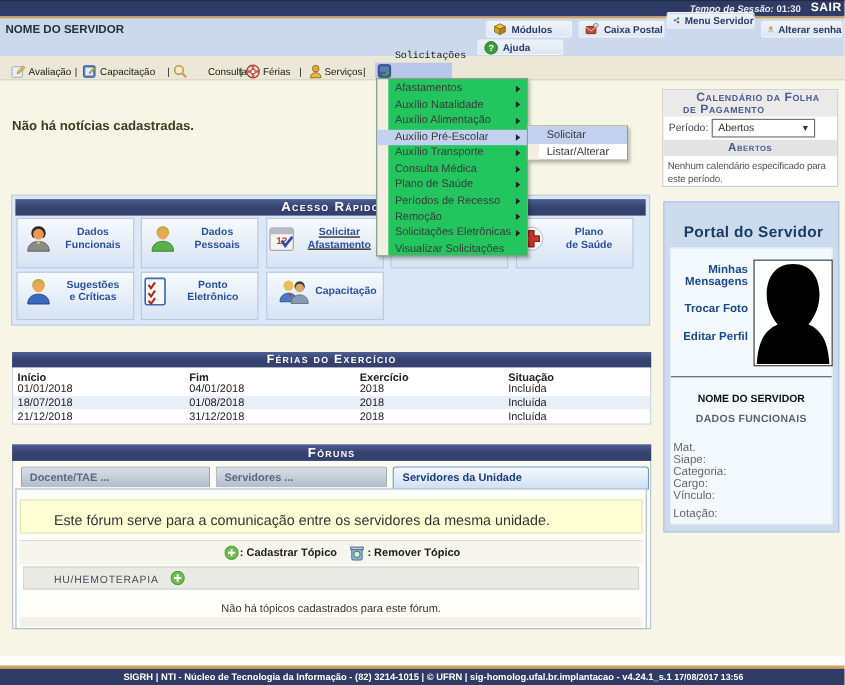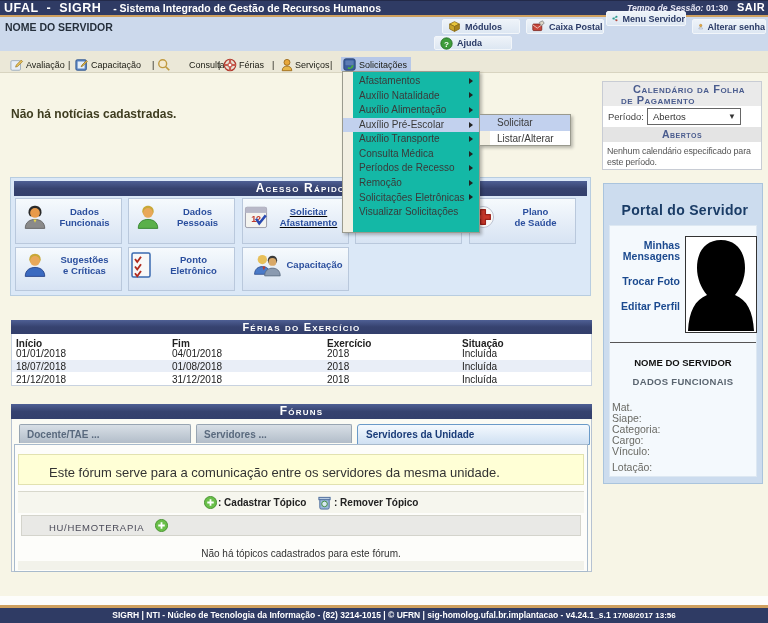--- a/index.html
+++ b/index.html
@@ -27,21 +27,20 @@
          font-size:10px; font-weight:bold; color:#1a3c78; line-height:19px; padding-left:8px; }
   .plink { text-align:right; font-size:10.5px; font-weight:bold; color:#1b4a8f; line-height:10.5px; }
   .pdat { font-size:10.5px; color:#6a6a64; }
   .icperson { margin-left:6px; }
 </style>
 </head>
 <body>
 <div id="page">
 
   <div class="abs" style="left:0;top:0;width:768px;height:15px;background:#2f3b64;border-top:1px solid #232a49;"></div>
-  <div class="abs" style="left:4px;top:1px;width:500px;height:14px;color:#fff;font-size:12.5px;font-weight:bold;letter-spacing:.5px;line-height:14px;">UFAL&nbsp;&nbsp;-&nbsp;&nbsp;SIGRH&nbsp;&nbsp;&nbsp;<span style="font-size:10.5px;letter-spacing:0;">- Sistema Integrado de Gestão de Recursos Humanos</span></div>
   <div class="abs" style="left:627px;top:2px;color:#e8e8f5;font-size:8.7px;line-height:12px;"><i><b>Tempo de Sessão:</b></i> <b>01:30</b></div>
   <div class="abs" style="left:737px;top:1px;color:#fff;font-size:11px;font-weight:bold;letter-spacing:.5px;line-height:13px;">SAIR</div>
 
   <div class="abs" style="left:0;top:15px;width:768px;height:2px;background:#cfa05e;"></div>
 
   <div class="abs" style="left:0;top:17px;width:768px;height:34px;background:#ccd9ec;"></div>
   <div class="abs" style="left:5px;top:21px;color:#26303c;font-size:10.5px;font-weight:bold;">NOME DO SERVIDOR</div>
 
   <div class="abs btn" style="left:442px;top:19px;width:78px;">
     <svg width="13" height="13" viewBox="0 0 16 16">
@@ -89,21 +88,21 @@
   <div class="abs mtxt" style="left:68px;top:58px;">|</div>
   <div class="abs mtxt" style="left:91px;top:58px;">Capacitação</div>
   <div class="abs mtxt" style="left:152px;top:58px;">|</div>
   <div class="abs mtxt" style="left:189px;top:58px;">Consultas</div>
   <div class="abs mtxt" style="left:218px;top:58px;">|</div>
   <div class="abs mtxt" style="left:239px;top:58px;">Férias</div>
   <div class="abs mtxt" style="left:272px;top:58px;">|</div>
   <div class="abs mtxt" style="left:295px;top:58px;">Serviços</div>
   <div class="abs mtxt" style="left:330px;top:58px;">|</div>
   <div class="abs" style="left:341px;top:57px;width:70px;height:14px;background:#b7c8e8;"></div>
-  <div class="abs mtxt" style="left:359px;top:58px;">Solicitações</div>
+  <div class="abs mtxt" style="left:359px;top:44px;font-family:Liberation Mono, monospace;">Solicitações</div>
 
   <svg class="abs" style="left:10px;top:58px;" width="14" height="14" viewBox="0 0 16 16">
       <rect x="1" y="3" width="11" height="11" rx="1.5" fill="#e8eef6" stroke="#9aaabc"></rect>
       <path d="M14 2l-7 7-1 3 3-1 7-7z" fill="#e8c05a" stroke="#9a7a28" transform="scale(0.8) translate(2,1)"></path>
     </svg>
   <svg class="abs" style="left:75px;top:58px;" width="14" height="14" viewBox="0 0 16 16">
       <rect x="1" y="2" width="12" height="12" rx="1.5" fill="#5c86c4" stroke="#30568e"></rect>
       <rect x="3" y="4" width="8" height="8" fill="#e4eef8"></rect>
       <path d="M13 3l-5 5-1 2 2-1 5-5z" fill="#e8c05a" stroke="#9a7a28"></path>
     </svg>
@@ -264,28 +263,29 @@
   <div class="abs" style="left:610px;top:342px;width:146px;height:1px;background:#555;"></div>
   <div class="abs" style="left:603px;top:357px;width:160px;text-align:center;font-size:9.5px;font-weight:bold;color:#111;">NOME DO SERVIDOR</div>
   <div class="abs" style="left:603px;top:376px;width:160px;text-align:center;font-size:9.5px;font-weight:bold;color:#5a6570;letter-spacing:.3px;">DADOS FUNCIONAIS</div>
   <div class="abs pdat" style="left:612px;top:401px;">Mat.</div>
   <div class="abs pdat" style="left:612px;top:412px;">Siape:</div>
   <div class="abs pdat" style="left:612px;top:423px;">Categoria:</div>
   <div class="abs pdat" style="left:612px;top:434px;">Cargo:</div>
   <div class="abs pdat" style="left:612px;top:445px;">Vínculo:</div>
   <div class="abs pdat" style="left:612px;top:461px;">Lotação:</div>
 
-  <div class="abs" style="left:342px;top:71px;width:138px;height:162px;background:#14b8a6;border:1px solid #9a9a8e;box-shadow:2px 2px 3px rgba(0,0,0,0.25);padding-top:2px;">
+  <div class="abs" style="left:342px;top:71px;width:138px;height:162px;background:#22c55e;border:1px solid #9a9a8e;box-shadow:2px 2px 3px rgba(0,0,0,0.25);padding-top:2px;">
     <div style="position:absolute;left:0;top:0;width:10px;height:100%;background:#f2efe2;"></div>
     <div class="mitem">Afastamentos<span class="arr"></span></div>
     <div class="mitem">Auxílio Natalidade<span class="arr"></span></div>
     <div class="mitem">Auxílio Alimentação<span class="arr"></span></div>
     <div class="mitem hl">Auxílio Pré-Escolar<span class="arr"></span></div>
     <div class="mitem">Auxílio Transporte<span class="arr"></span></div>
     <div class="mitem">Consulta Médica<span class="arr"></span></div>
+    <div class="mitem">Plano de Saúde<span class="arr"></span></div>
     <div class="mitem">Períodos de Recesso<span class="arr"></span></div>
     <div class="mitem">Remoção<span class="arr"></span></div>
     <div class="mitem">Solicitações Eletrônicas<span class="arr"></span></div>
     <div class="mitem">Visualizar Solicitações</div>
   </div>
   <div class="abs" style="left:479px;top:114px;width:92px;height:32px;background:#fff;border:1px solid #9a9a8e;box-shadow:2px 2px 3px rgba(0,0,0,0.25);">
     <div style="position:absolute;left:0;top:0;width:10px;height:100%;background:#f2efe2;"></div>
     <div class="mitem hl" style="height:16px;line-height:16px;padding-left:17px;">Solicitar</div>
     <div class="mitem" style="height:15px;line-height:15px;padding-left:17px;">Listar/Alterar</div>
   </div>

